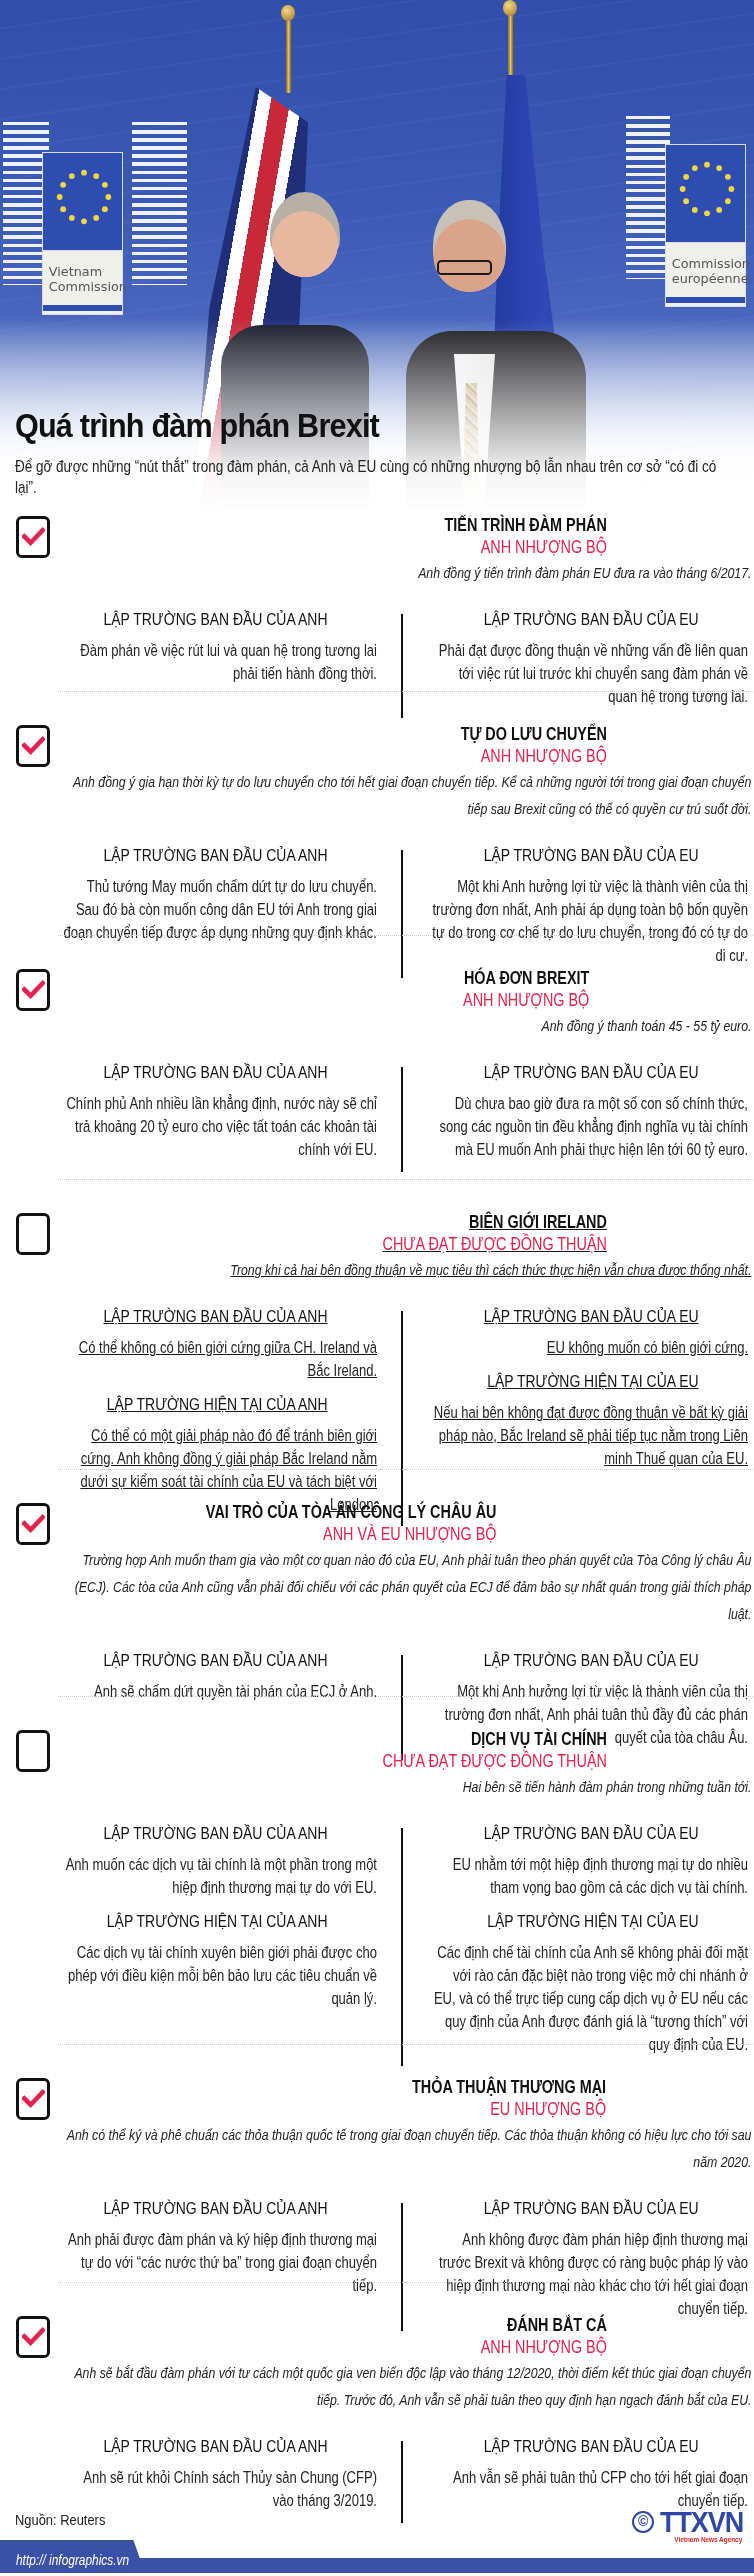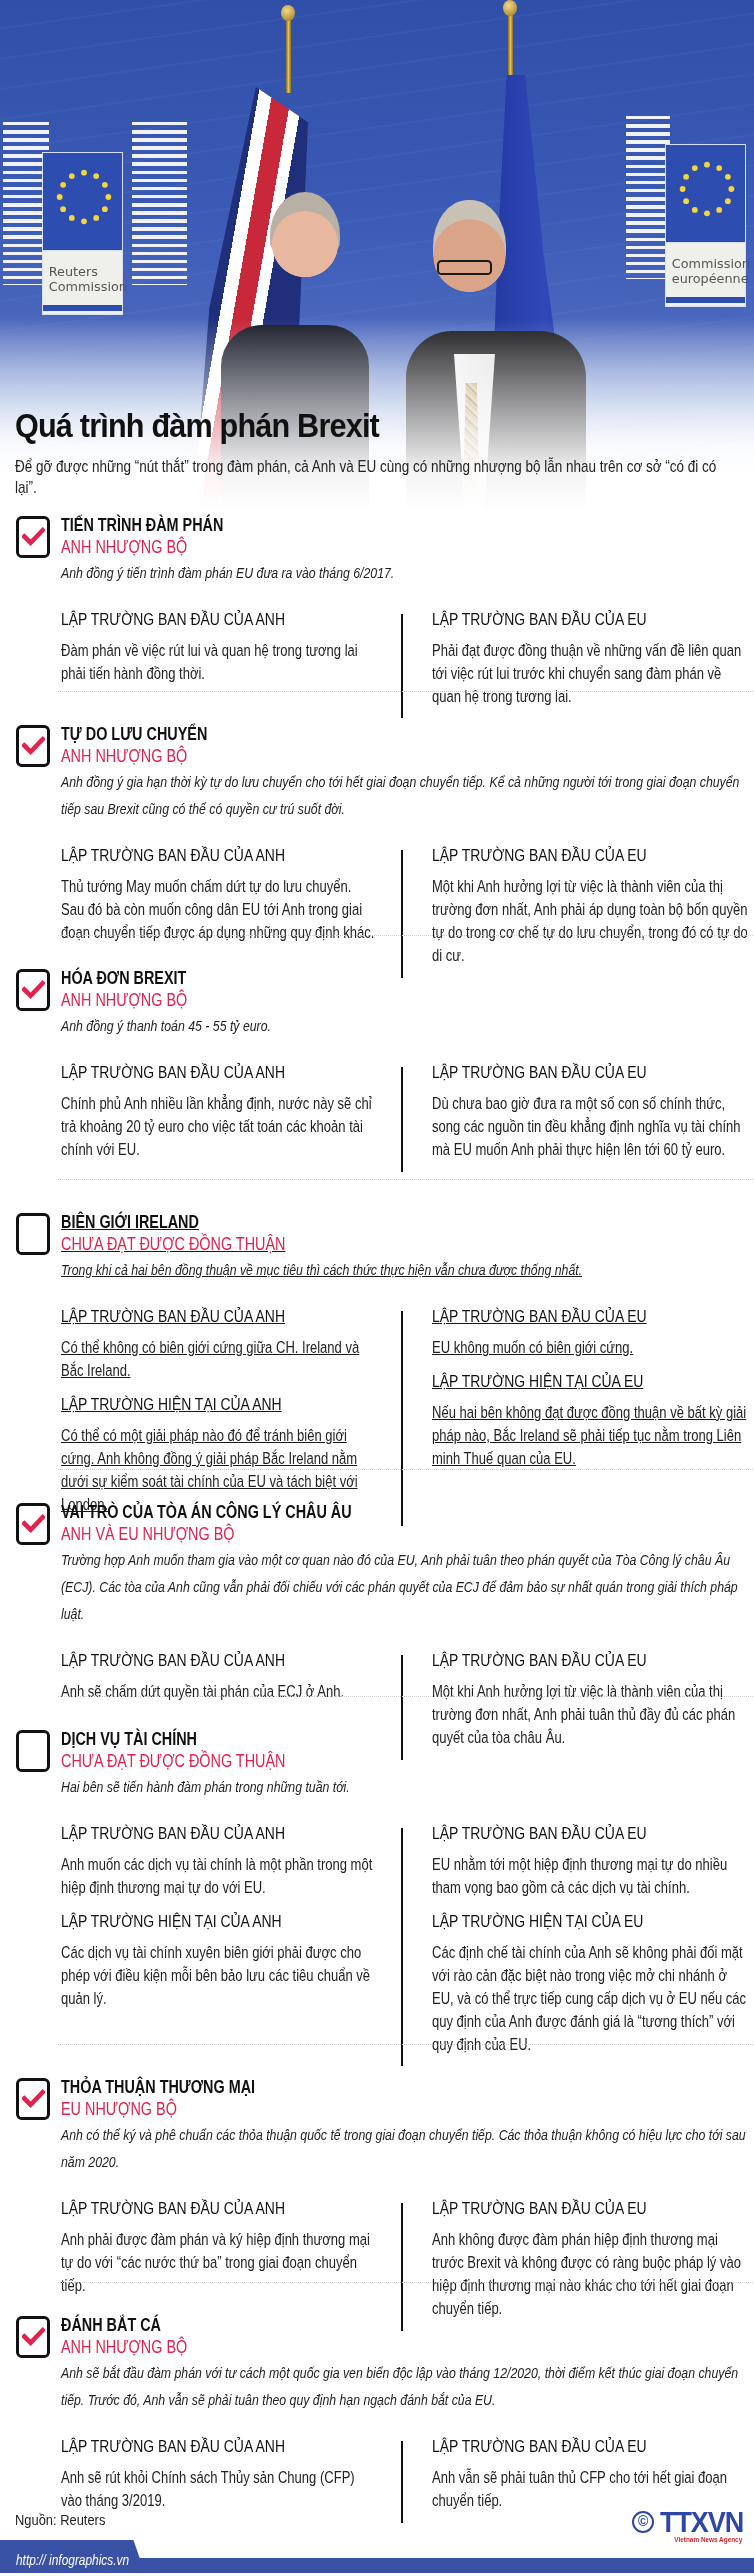--- a/index.html
+++ b/index.html
@@ -30,21 +30,21 @@
   .p2-shirt { position:absolute; left:454px; top:354px; width:41px; height:174px; background: linear-gradient(90deg,#f2f2f2,#e6e6e6); clip-path: polygon(0 0,100% 0,70% 100%,30% 100%); }
   .p2-tie { position:absolute; left:462px; top:383px; width:18.6px; height:186px; background: repeating-linear-gradient(45deg,#c9b38a 0 3.5px,#a48b60 3.5px 5.2px,#d8c9a8 5.2px 8.1px); clip-path: polygon(20% 0,80% 0,100% 90%,50% 100%,0 90%); }
   .p2-head { position:absolute; left:433px; top:200px; width:73px; height:96px; border-radius:48% 48% 44% 44%; background: radial-gradient(circle at 50% 58%, #d9a488 0 54%, transparent 55%), radial-gradient(circle at 50% 30%, #c8c2b6 0 58%, transparent 59%); }
   .p2-glasses { position:absolute; left:437px; top:260px; width:55px; height:15px; border:2.3px solid #1a1a1a; border-radius:4.6px; }
   .hero-fade { position:absolute; left:0; right:0; bottom:0; height:192px; background: linear-gradient(180deg, rgba(255,255,255,0) 0%, rgba(255,255,255,0.55) 45%, rgba(255,255,255,0.95) 80%, #ffffff 100%); }
 
   .page-title { position:absolute; left:14.5px; top:406px; font-size:34px; font-weight:bold; letter-spacing:-0.9px; color:#111; font-family:"Liberation Sans", sans-serif; transform: scaleX(0.9); transform-origin:left; }
   .page-intro { position:absolute; left:14.5px; top:456px; width:732px; font-size:15.7px; line-height:21px; color:#222; transform: scaleX(0.86); transform-origin:left; width:836px; }
 
   
-  .sections { position:relative; width:755px; }
+  .sections { position:relative; width:755px;text-align:right; }
   .section { position:relative; padding-left:61px; padding-right:11.6px; }
   .check-box { position:absolute; left:16.3px; width:34px; height:42px; border:3.5px solid #111; border-radius:5.8px; }
   .check-mark { position:absolute; left:2.9px; top:5.8px; width:23px; height:23px; }
   .sec-title { font-size:18px; font-weight:bold; color:#111; line-height:22px; transform: scaleX(0.8); transform-origin:left; white-space:nowrap; }
   .sec-status { font-size:18px; color:#e4204d; line-height:23px; transform: scaleX(0.8); transform-origin:left; white-space:nowrap; }
   .sec-summary { font-size:15px; font-style:italic; color:#222; line-height:27px; transform: scaleX(0.82); transform-origin:left; width:842px; }
   .cols { position:relative; display:flex; margin-top:22px; }
   .col { width:372px; }
   .col-left { padding-right:23px; }
   .col-right { padding-left:0; }
@@ -85,21 +85,21 @@
             <circle cx="50" cy="92" r="5"></circle>
             <circle cx="29" cy="86" r="5"></circle>
           <circle cx="14" cy="71" r="5"></circle>
             <circle cx="8" cy="50" r="5"></circle>
             <circle cx="14" cy="29" r="5"></circle>
             <circle cx="29" cy="14" r="5"></circle>
         </g>
       </svg>
     </div>
     <div class="caption">
-      <div>Reuters</div>
+      <div>Vietnam</div>
       <div>Commission</div>
     </div>
   </div>
 
   <div class="ec-stripes" style="left:626px;top:116px;width:44px;"></div>
   <div class="ec-logo" style="left:665px;top:144px;">
     <div class="flag">
       <svg class="stars" viewBox="0 0 100 100">
         <g fill="#f2d640">
           <circle cx="50" cy="8" r="5"></circle>

